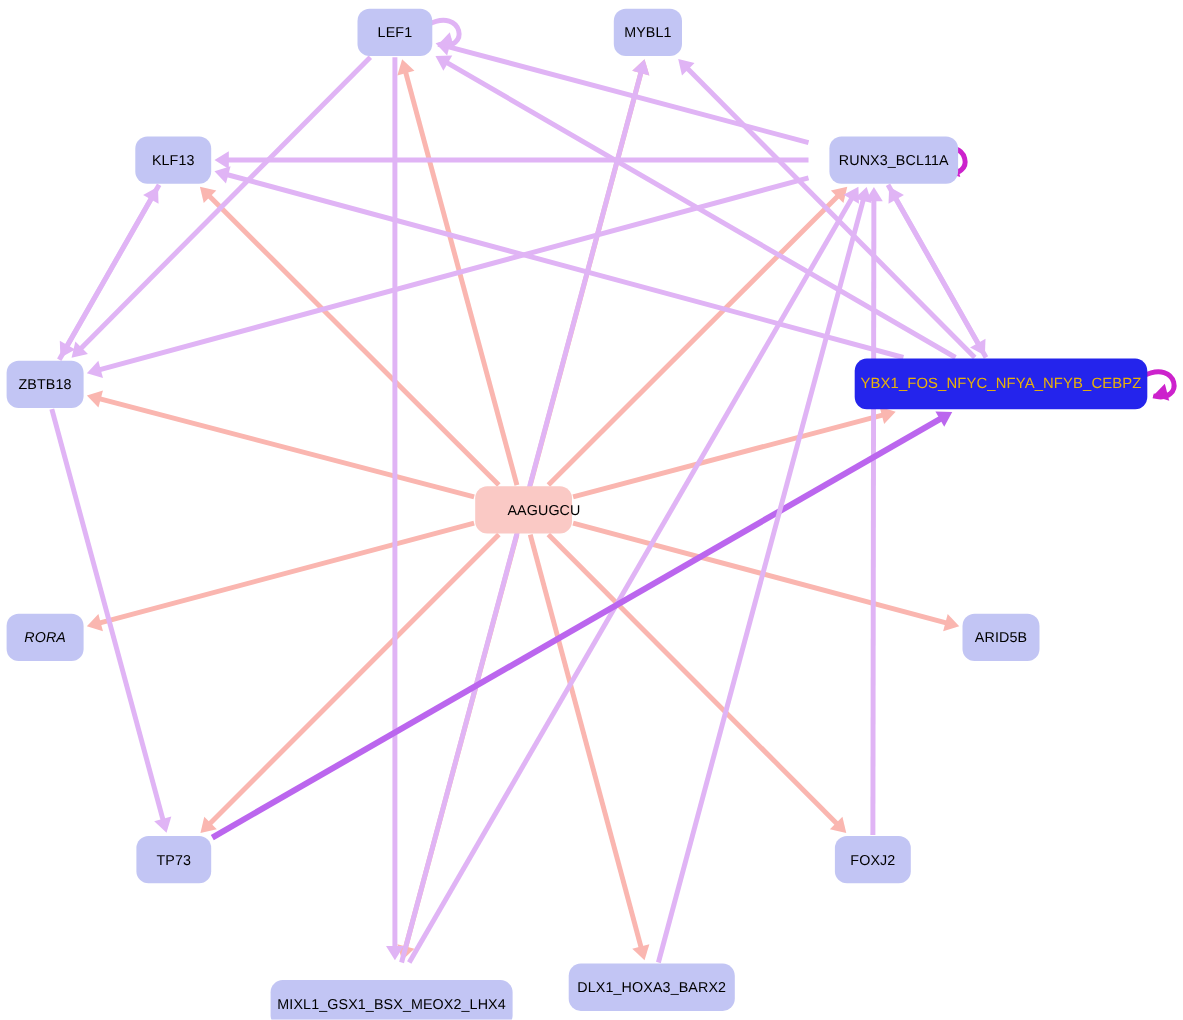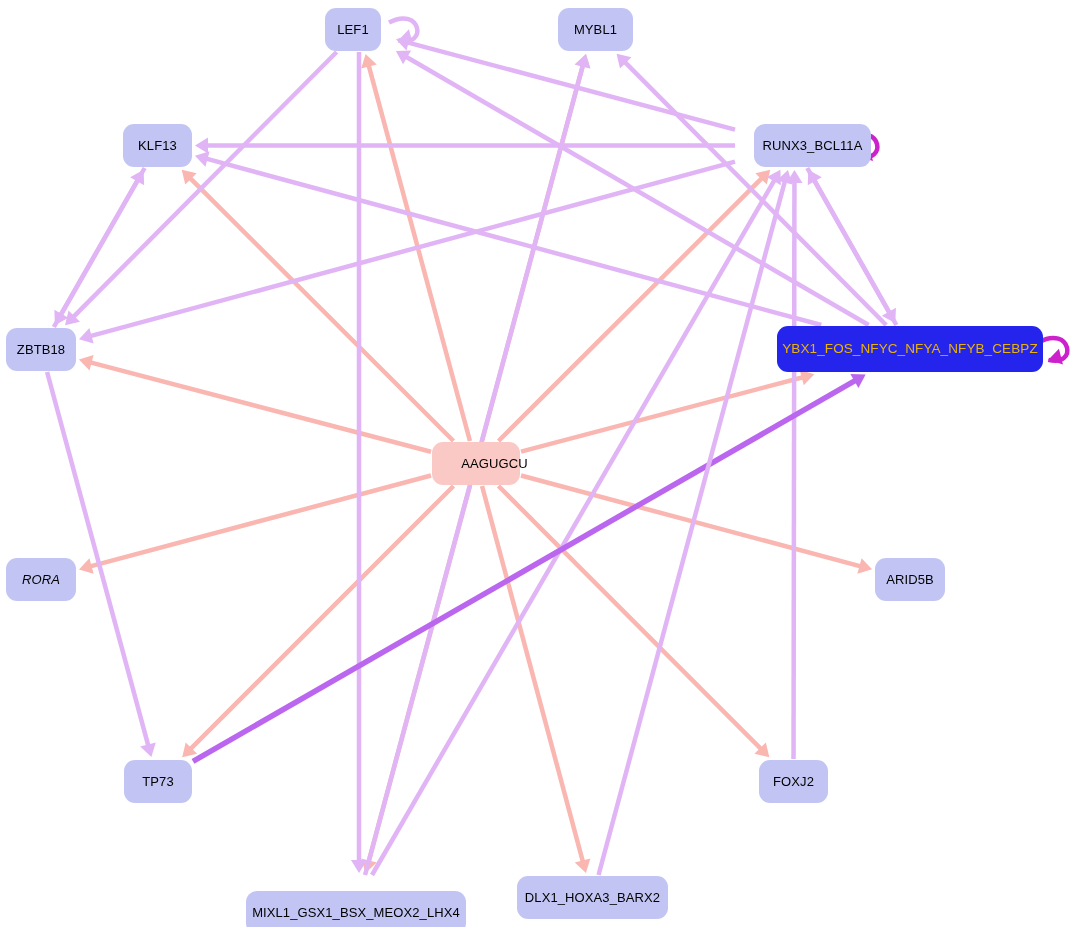--- a/index.html
+++ b/index.html
@@ -127,24 +127,24 @@
       <line x1="598.5438829787234" y1="875" x2="785.3987268760636" y2="179.38196727326812" stroke="#e0b4f5" stroke-width="4.5" stroke-linecap="butt"></line>
       <polygon points="787.928079244285,169.9657643975133 776.7715483760325,180.4297702741234 792.3396704639471,184.61163285624937" fill="#e0b4f5"></polygon>
       <path d="M 389 22.5 C 421.3 5.5 428.1 48 398.35 40.35" fill="none" stroke="#e0b4f5" stroke-width="4.5"></path>
       <polygon points="398.35,40.35 412.946021585221,44.92381174555365 408.9371406041235,29.31025118816012" fill="#e0b4f5"></polygon>
       <path d="M 849 138.5 C 881.3 121.5 888.1 164 858.35 156.35" fill="none" stroke="#cc22cc" stroke-width="4.5"></path>
       <polygon points="858.35,156.35 872.9460215852209,160.92381174555365 868.9371406041234,145.3102511881601" fill="#cc22cc"></polygon>
       <path d="M 1039 342 C 1071.3 325 1078.1 367.5 1048.35 359.85" fill="none" stroke="#cc22cc" stroke-width="4.5"></path>
       <polygon points="1048.35,359.85 1062.9460215852207,364.4238117455537 1058.9371406041234,348.8102511881602" fill="#cc22cc"></polygon>
     </svg>
   <div id="node-layer">
-      <div class="node gene" style="left: 325px; top: 8px; width: 56px; height: 43px;">
+      <div class="node gene" style="left: 325px; top: 8px; width: 68px; height: 43px;">
         <span class="node-label">LEF1</span>
       </div>
-      <div class="node gene" style="left: 558px; top: 8px; width: 75px; height: 43px;">
+      <div class="node gene" style="left: 558px; top: 8px; width: 62px; height: 43px;">
         <span class="node-label">MYBL1</span>
       </div>
       <div class="node gene" style="left: 123px; top: 124px; width: 69px; height: 43px; align-items: center;">
         <span class="node-label">KLF13</span>
       </div>
       <div class="node gene" style="left: 736px; top: 124px; width: 117px; height: 43px; margin-left: 18px;">
         <span class="node-label">RUNX3_BCL11A</span>
       </div>
       <div class="node gene" style="left: 6px; top: 328px; width: 70px; height: 43px;">
         <span class="node-label">ZBTB18</span>

